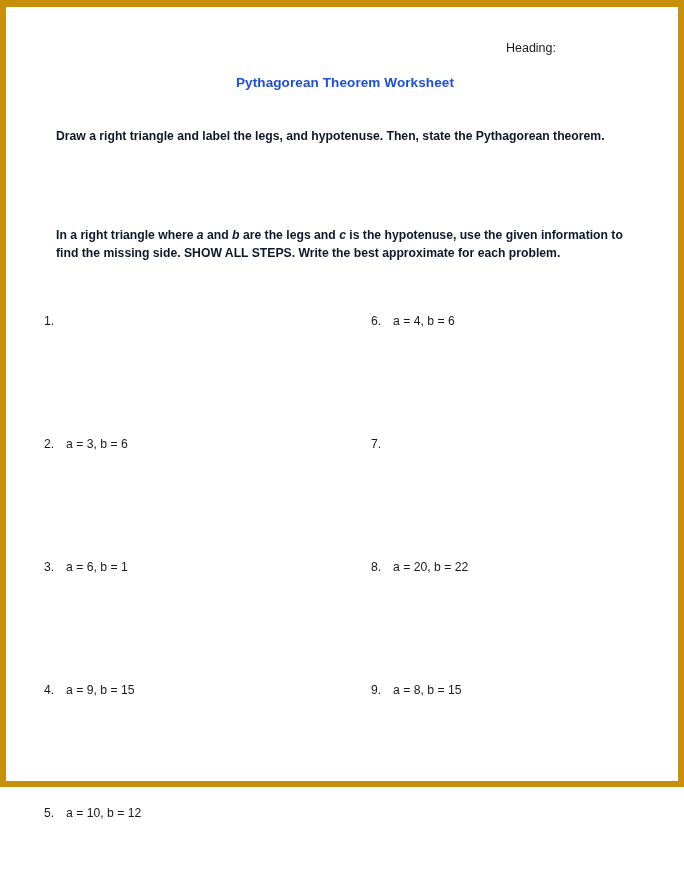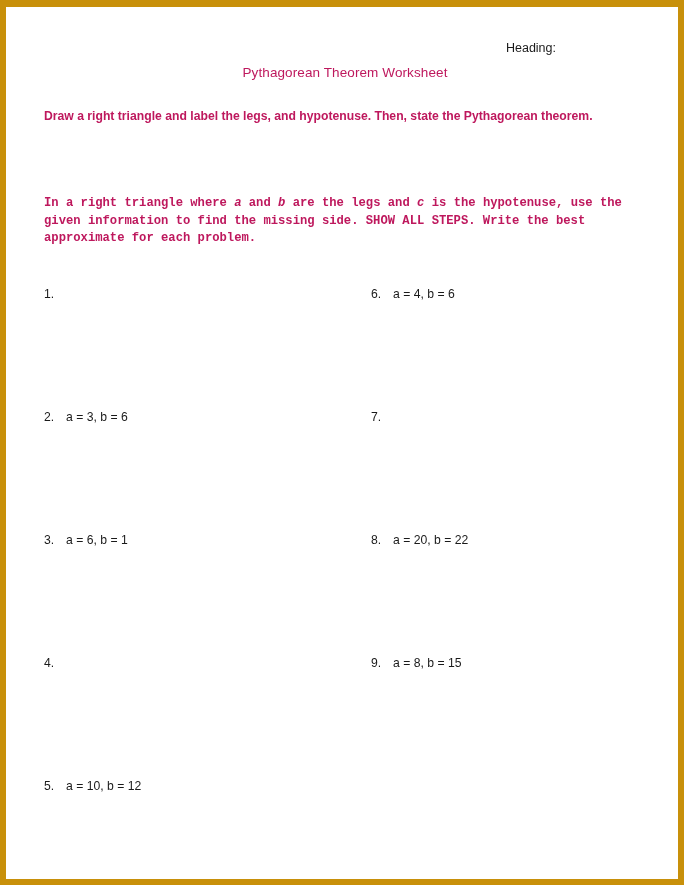--- a/index.html
+++ b/index.html
@@ -14,21 +14,21 @@
     overflow: hidden;
     font-family: "Liberation Sans", sans-serif;
     color: #111111;
   }
 
   
   .page {
     position: relative;
     box-sizing: border-box;
     width: 684px;
-    height: 885px;
+    height: 787px;
     background: #ffffff;
     border-top: 7px solid #c8900a;
     border-left: 6px solid #c8900a;
     border-right: 6px solid #c8900a;
     border-bottom: 6px solid #c8900a;
     padding: 0;
   }
   
   .page-inner {
     position: relative;
@@ -49,39 +49,39 @@
     top: 34px;
     right: 96px;
     font-size: 12.5px;
     font-weight: 400;
     color: #1a1a1a;
     white-space: nowrap;
   }
   .worksheet-title {
     text-align: center;
     font-size: 13.5px;
-    font-weight: 400;
-    color: #be185d;
-    margin: 4px;
+    font-weight: 700;
+    color: #1d4ed8;
+    margin: 14px;
     padding-top: 20px;
     letter-spacing: 0.1px;
   }
 
   
   .prompt {
     font-size: 12.2px;
     font-weight: 700;
     line-height: 1.42;
-    color: #be185d;
-    margin: 0;
+    color: #0f172a;
+    margin: 12px;
     padding-left: 6px;
     max-width: 605px;
   }
   .prompt-draw { padding-top: 24px; }
-  .prompt-instructions { padding-top: 70px; max-width: 618px; font-family: Liberation Mono, monospace; }
+  .prompt-instructions { padding-top: 70px; max-width: 618px; }
   .var {
     font-style: italic;
     font-weight: 700;
   }
 
   
   .problems {
     padding-top: 40px;
     padding-left: 6px;
   }
@@ -153,20 +153,21 @@
         </div>
         <div class="problem problem-right">
           <span class="problem-number">8.</span>
           <span class="problem-values">a = 20, b = 22</span>
         </div>
       </div>
 
       <div class="problem-row">
         <div class="problem problem-left">
           <span class="problem-number">4.</span>
+          <span class="problem-values">a = 9, b = 15</span>
         </div>
         <div class="problem problem-right">
           <span class="problem-number">9.</span>
           <span class="problem-values">a = 8, b = 15</span>
         </div>
       </div>
 
       <div class="problem-row">
         <div class="problem problem-left">
           <span class="problem-number">5.</span>

